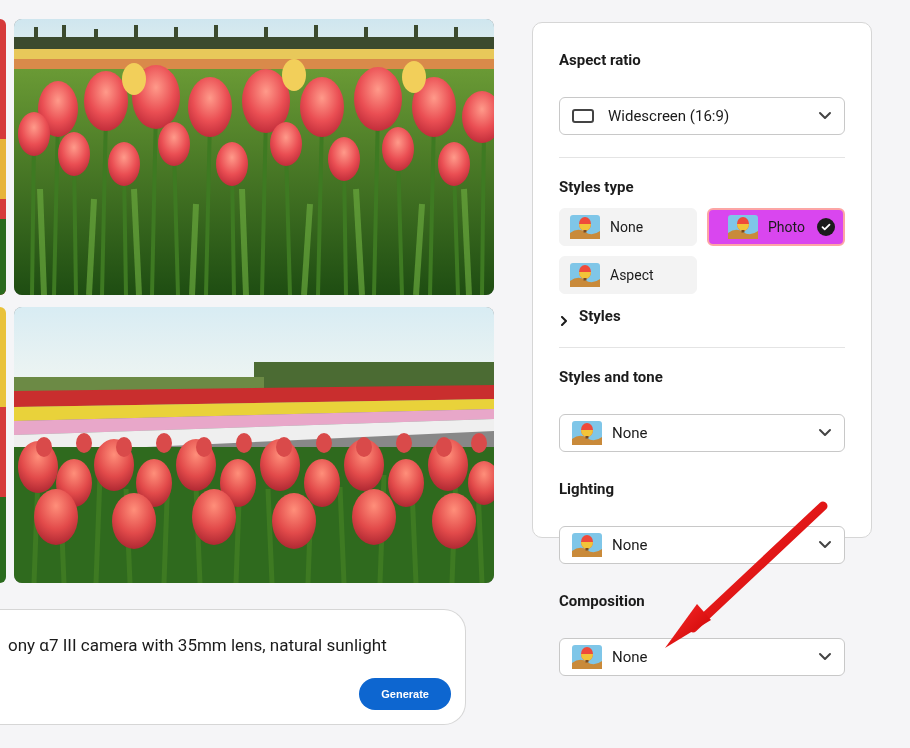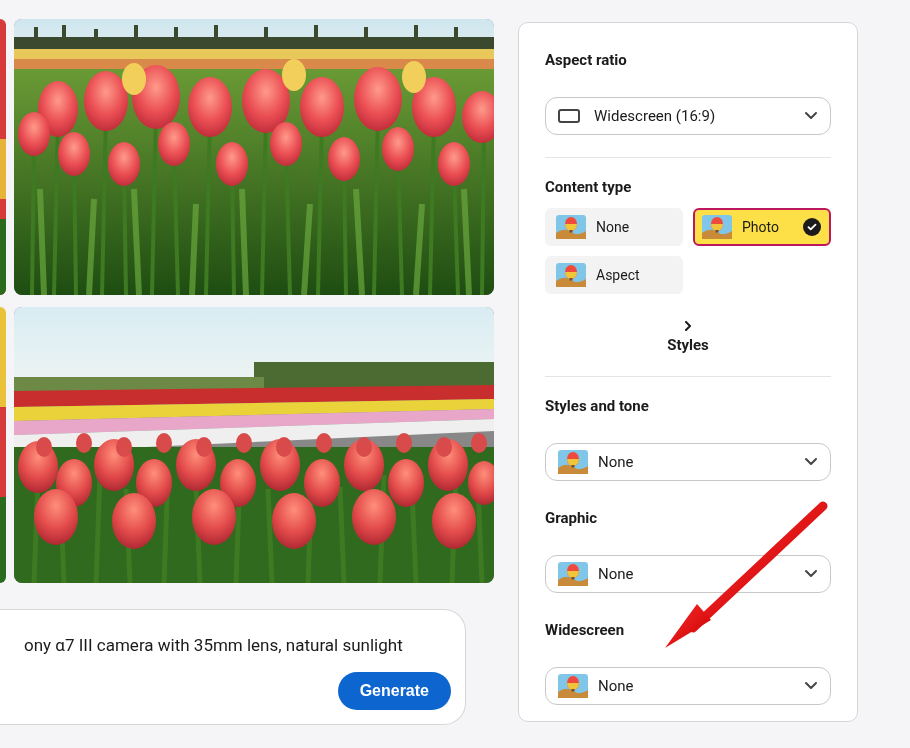--- a/index.html
+++ b/index.html
@@ -51,70 +51,70 @@
     position: absolute;
     left: 0;
     top: 609px;
     width: 466px;
     height: 116px;
     background: #ffffff;
     border: 1px solid #d6d6d6;
     border-left: none;
     border-top-right-radius: 22px;
     border-bottom-right-radius: 22px;
-    padding: 24px 0 0 16px;
+    padding: 24px 0 0 0;
   }
   .prompt-text {
     font-size: 17px;
     line-height: 1.3;
     padding: 0 24px 0 8px;
     color: #1b1b1b;
     white-space: nowrap;
     overflow: hidden;
   }
   .generate-btn {
     position: absolute;
     right: 14px;
     bottom: 14px;
     background: #0d66d0;
     color: #fff;
     border: none;
     border-radius: 20px;
-    font-size: 16px;
+    font-size: 11px;
     font-weight: 600;
     padding: 10px 22px;
     cursor: pointer;
   }
 
   
   .panel {
     position: absolute;
-    left: 518px;
+    left: 532px;
     top: 22px;
     width: 340px;
-    height: 700px;
+    height: 516px;
     background: #ffffff;
     border: 1px solid #d6d6d6;
     border-radius: 10px;
     padding: 28px 26px 24px 26px;
   }
 
   .section-label {
     font-size: 15px;
     font-weight: 700;
     margin: 0 0 12px 0;
   }
   .section-label.spaced { margin-top: 28px; }
 
   .select {
     position: relative;
     width: 100%;
     height: 38px;
     border: 1px solid #c8c8c8;
-    border-radius: 12px;
+    border-radius: 6px;
     background: #fff;
     display: flex;
     align-items: center;
     padding: 0 40px 0 12px;
     font-size: 15px;
     cursor: pointer;
     margin-top: 28px;
   }
   .select .thumb {
     width: 30px; height: 24px;
@@ -153,23 +153,23 @@
     background: #f3f3f3;
     border: 1px solid #f3f3f3;
     display: flex;
     align-items: center;
     padding: 0 10px;
     font-size: 14px;
     cursor: pointer;
     position: relative;
   }
   .type-btn.selected {
-    background: #fde047;
-    border: 2px solid #be185d;
-    padding: 0 7px;
+    background: #d946ef;
+    border: 2px solid #fca5a5;
+    padding: 0 19px;
   }
   .type-btn .thumb {
     width: 30px; height: 24px;
     border-radius: 4px;
     margin-right: 10px;
     flex: 0 0 auto;
   }
   .check-badge {
     position: absolute;
     right: 8px;
@@ -179,24 +179,23 @@
     border-radius: 50%;
     background: #1b1b1b;
     display: flex; align-items: center; justify-content: center;
   }
   .check-badge svg { width: 10px; height: 10px; }
 
   .styles-row {
     display: flex;
     align-items: center;
     gap: 10px;
-    margin-top: 22px;
+    margin-top: 13px;
     margin-bottom: 4px;
     cursor: pointer;
-    flex-direction: column;
   }
   .styles-row .caret { width: 10px; height: 10px; }
   .styles-row .lbl { font-size: 15px; font-weight: 700; }
 
   
   .balloon-thumb { width:100%; height:100%; display:block; }
 
   
   .anno-arrow {
     position: absolute;
@@ -425,21 +424,21 @@
     <span>Widescreen (16:9)</span>
     <span class="chevron">
       <svg viewBox="0 0 14 14">
           <path d="M2 4l5 5 5-5" fill="none" stroke="#444" stroke-width="2" stroke-linecap="round" stroke-linejoin="round"></path>
         </svg>
     </span>
   </div>
 
   <div class="divider"></div>
 
-  <div class="section-label">Content type</div>
+  <div class="section-label">Styles type</div>
   <div class="type-grid">
 
     <div class="type-btn">
       <span class="thumb">
           <svg class="balloon-thumb" viewBox="0 0 30 24">
             <use href="#balloon"></use>
           </svg>
         </span>
       <span>None</span>
     </div>
@@ -488,36 +487,36 @@
         </svg>
       </span>
     <span>None</span>
     <span class="chevron">
       <svg viewBox="0 0 14 14">
           <path d="M2 4l5 5 5-5" fill="none" stroke="#444" stroke-width="2" stroke-linecap="round" stroke-linejoin="round"></path>
         </svg>
     </span>
   </div>
 
-  <div class="section-label spaced">Graphic</div>
+  <div class="section-label spaced">Lighting</div>
   <div class="select">
     <span class="thumb">
         <svg class="balloon-thumb" viewBox="0 0 30 24">
           <use href="#balloon"></use>
         </svg>
       </span>
     <span>None</span>
     <span class="chevron">
       <svg viewBox="0 0 14 14">
           <path d="M2 4l5 5 5-5" fill="none" stroke="#444" stroke-width="2" stroke-linecap="round" stroke-linejoin="round"></path>
         </svg>
     </span>
   </div>
 
-  <div class="section-label spaced">Widescreen</div>
+  <div class="section-label spaced">Composition</div>
   <div class="select">
     <span class="thumb">
         <svg class="balloon-thumb" viewBox="0 0 30 24">
           <use href="#balloon"></use>
         </svg>
       </span>
     <span>None</span>
     <span class="chevron">
       <svg viewBox="0 0 14 14">
           <path d="M2 4l5 5 5-5" fill="none" stroke="#444" stroke-width="2" stroke-linecap="round" stroke-linejoin="round"></path>

